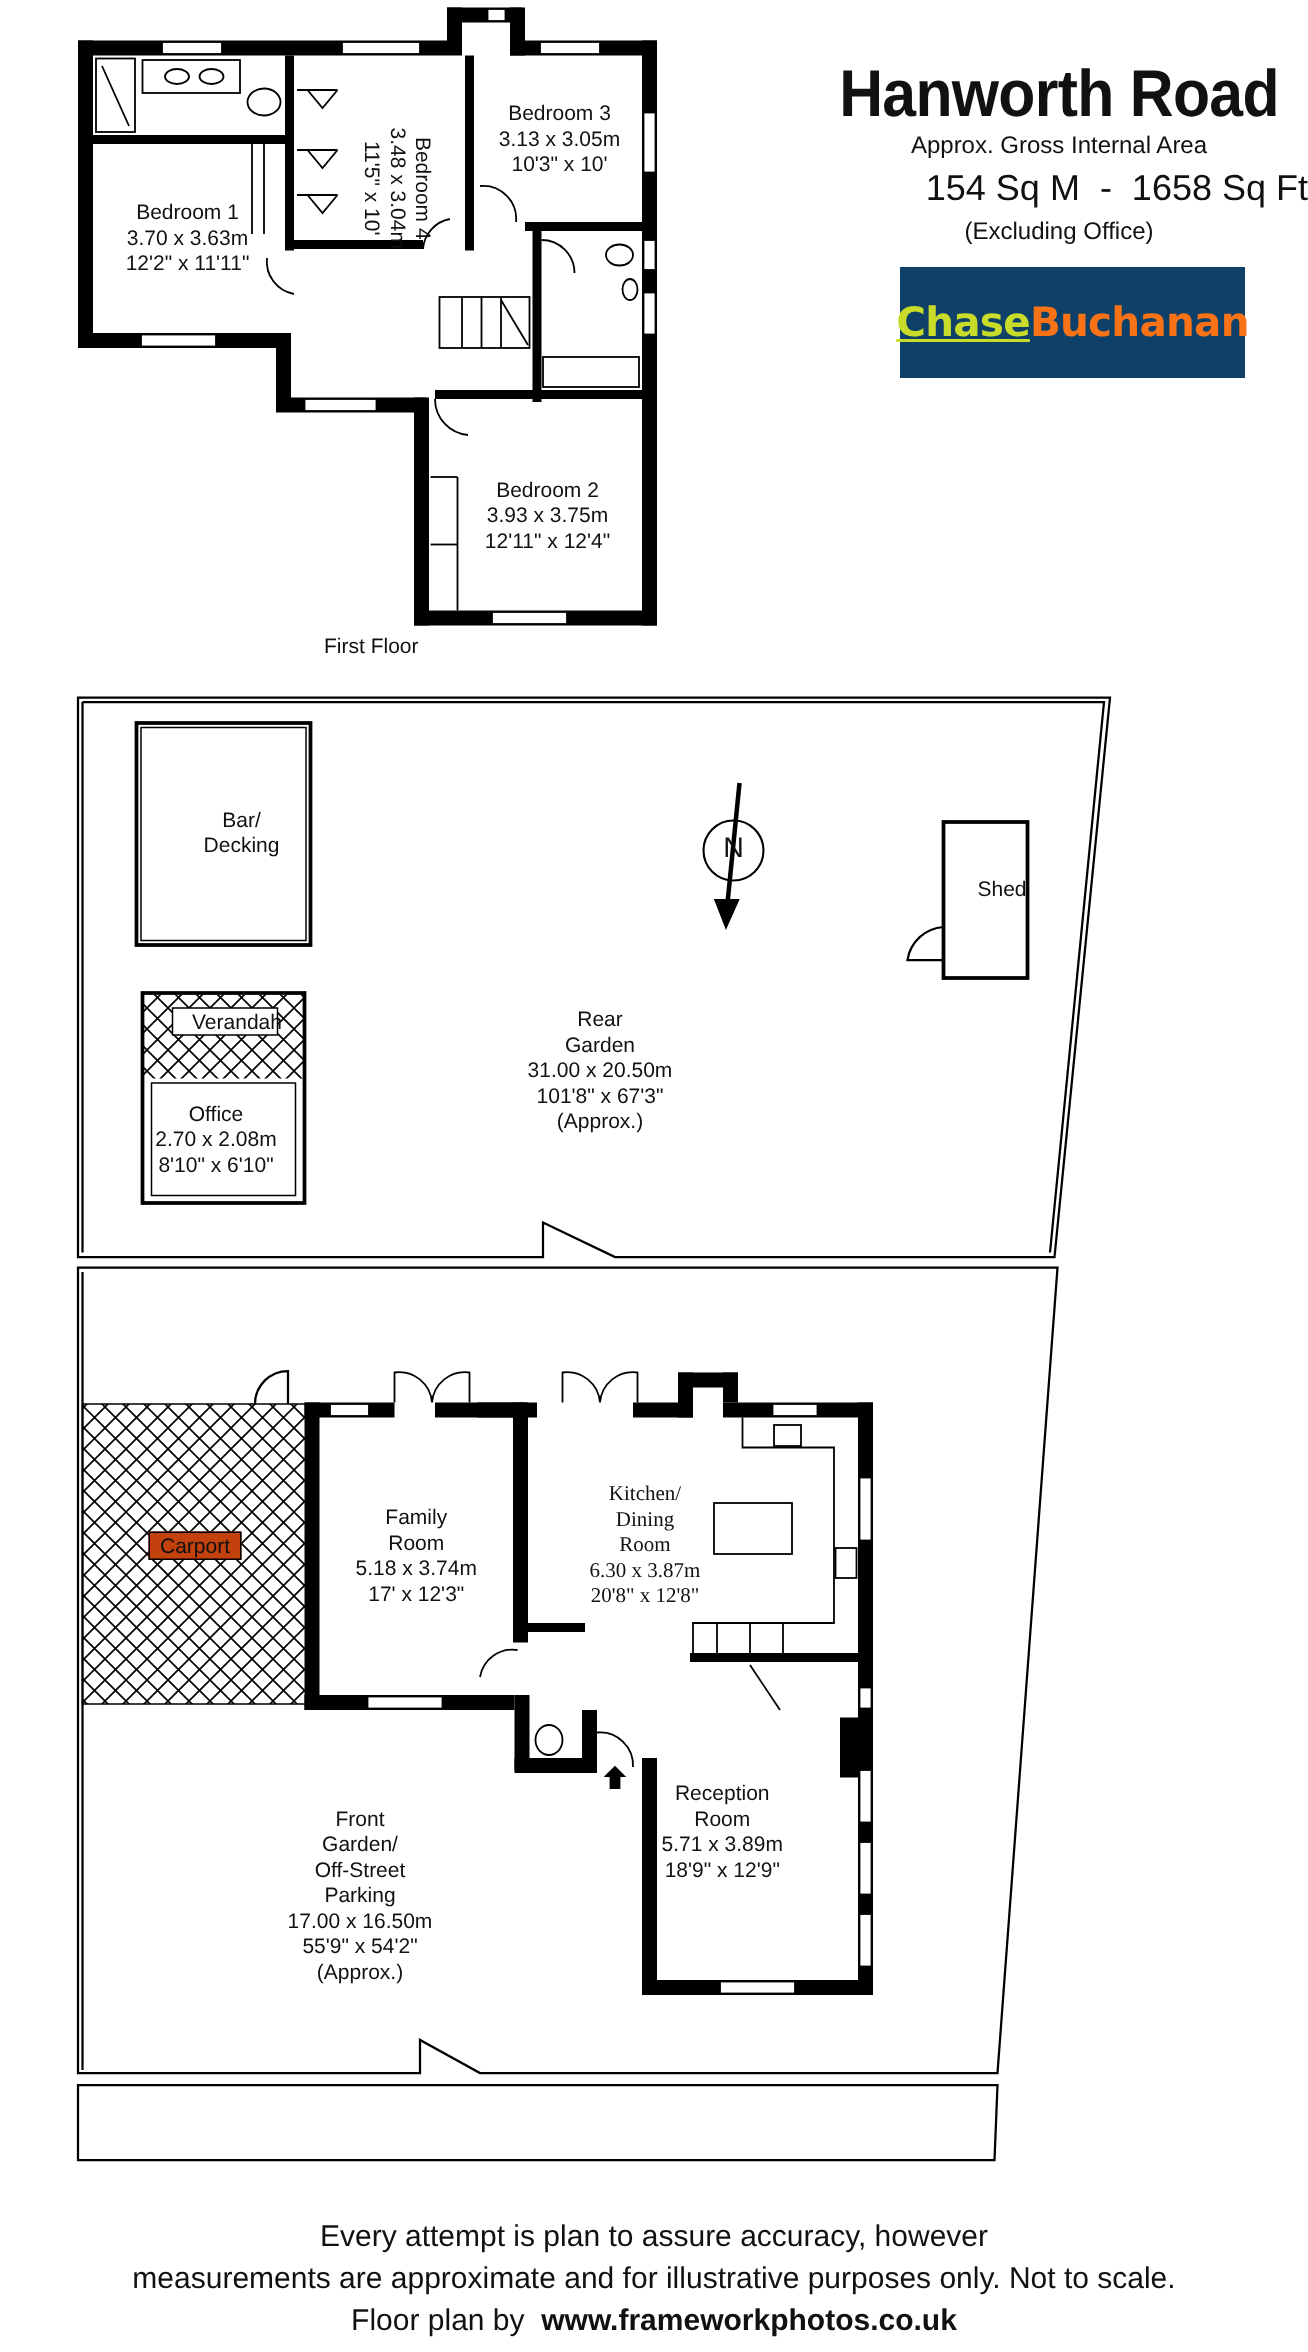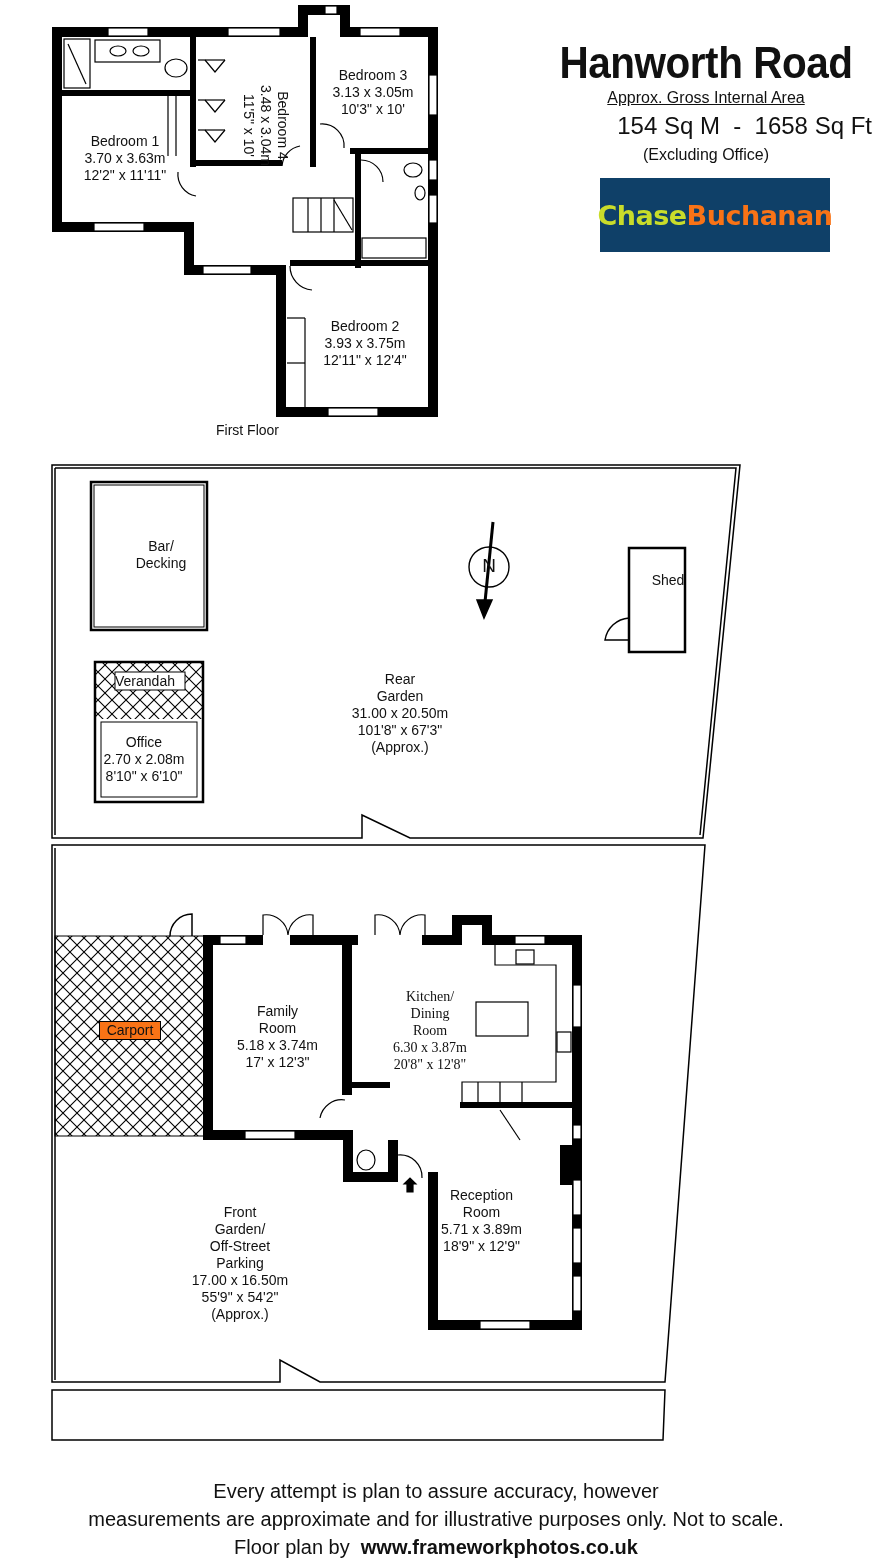--- a/index.html
+++ b/index.html
@@ -1,24 +1,24 @@
 <!DOCTYPE html>
 <html><head>
 <meta charset="utf-8">
 <style>
   html, body { margin:0; padding:0; background:#ffffff; }
   body { width:872px; height:1568px; position:relative; overflow:hidden; font-family:"Liberation Sans", sans-serif; color:#111; }
   .abs { position:absolute; }
   #plan { position:absolute; left:0; top:0; width:872px; height:1568px; }
   .title { left:540px; top:38px; width:332px; text-align:center; font-weight:bold; font-size:44px; letter-spacing:-0.5px; transform:scaleX(0.92); transform-origin:center; }
-  .sub1 { left:540px; top:89px; width:332px; text-align:center; font-size:16px;text-decoration:underline; }
+  .sub1 { left:540px; top:89px; width:332px; text-align:center; font-size:16px; }
   .sub2 { left:540px; top:112px; width:332px; text-align:right; font-size:24px; }
   .sub3 { left:540px; top:146px; width:332px; text-align:center; font-size:16px; }
   .logo { left:600px; top:178px; width:230px; height:74px; background:#0f4068; display:flex; align-items:center; justify-content:center; font-weight:bold; font-size:27px; font-family:"DejaVu Sans", sans-serif; letter-spacing:-0.5px; }
-  .logo .chase { color:#c9dc2a; }
+  .logo .chase { color:#c9dc2a;text-decoration:underline; }
   .logo .buch { color:#f97316; }
   .lbl { position:absolute; text-align:center; font-size:14px; line-height:17px; white-space:nowrap; }
   .lbl span { display:block; }
   .floorlbl { left:216px; top:422px; font-size:14px; }
   .footer { left:0; width:872px; text-align:center; font-size:20px; line-height:26px; }
   .footer b { font-weight:bold; }
 </style>
 </head>
 <body>
 
@@ -208,37 +208,37 @@
   <span>Bedroom 2</span>
   <span>3.93 x 3.75m</span>
   <span>12'11" x 12'4"</span>
 </div>
 <div class="lbl floorlbl">First Floor</div>
 
 <div class="lbl" style="left:91px;top:538px;width:140px;">
   <span>Bar/</span>
   <span>Decking</span>
 </div>
-<div class="lbl" style="left:115px;top:673px;width:60px;">Verandah</div>
+<div class="lbl" style="left:115px;top:673px;width:60px;padding-left:13px;">Verandah</div>
 <div class="lbl" style="left:100px;top:734px;width:88px;">
   <span>Office</span>
   <span>2.70 x 2.08m</span>
   <span>8'10" x 6'10"</span>
 </div>
-<div class="lbl" style="left:632px;top:572px;width:72px;">Shed</div>
+<div class="lbl" style="left:632px;top:584px;width:72px;">Shed</div>
 <div class="lbl" style="left:476px;top:557px;width:26px;font-size:19px;">N</div>
 <div class="lbl" style="left:320px;top:671px;width:160px;">
   <span>Rear</span>
   <span>Garden</span>
   <span>31.00 x 20.50m</span>
   <span>101'8" x 67'3"</span>
   <span>(Approx.)</span>
 </div>
 
-<div class="lbl" style="left:99px;top:1021px;width:60px;background:#f97316;border:1px solid #000;">Carport</div>
+<div class="lbl" style="left:99px;top:1021px;width:60px;background:#c2410c;border:1px solid #000;">Carport</div>
 <div class="lbl" style="left:215px;top:1003px;width:125px;">
   <span>Family</span>
   <span>Room</span>
   <span>5.18 x 3.74m</span>
   <span>17' x 12'3"</span>
 </div>
 <div class="lbl" style="left:380px;top:988px;width:100px;font-family:Liberation Serif, serif;">
   <span>Kitchen/</span>
   <span>Dining</span>
   <span>Room</span>

